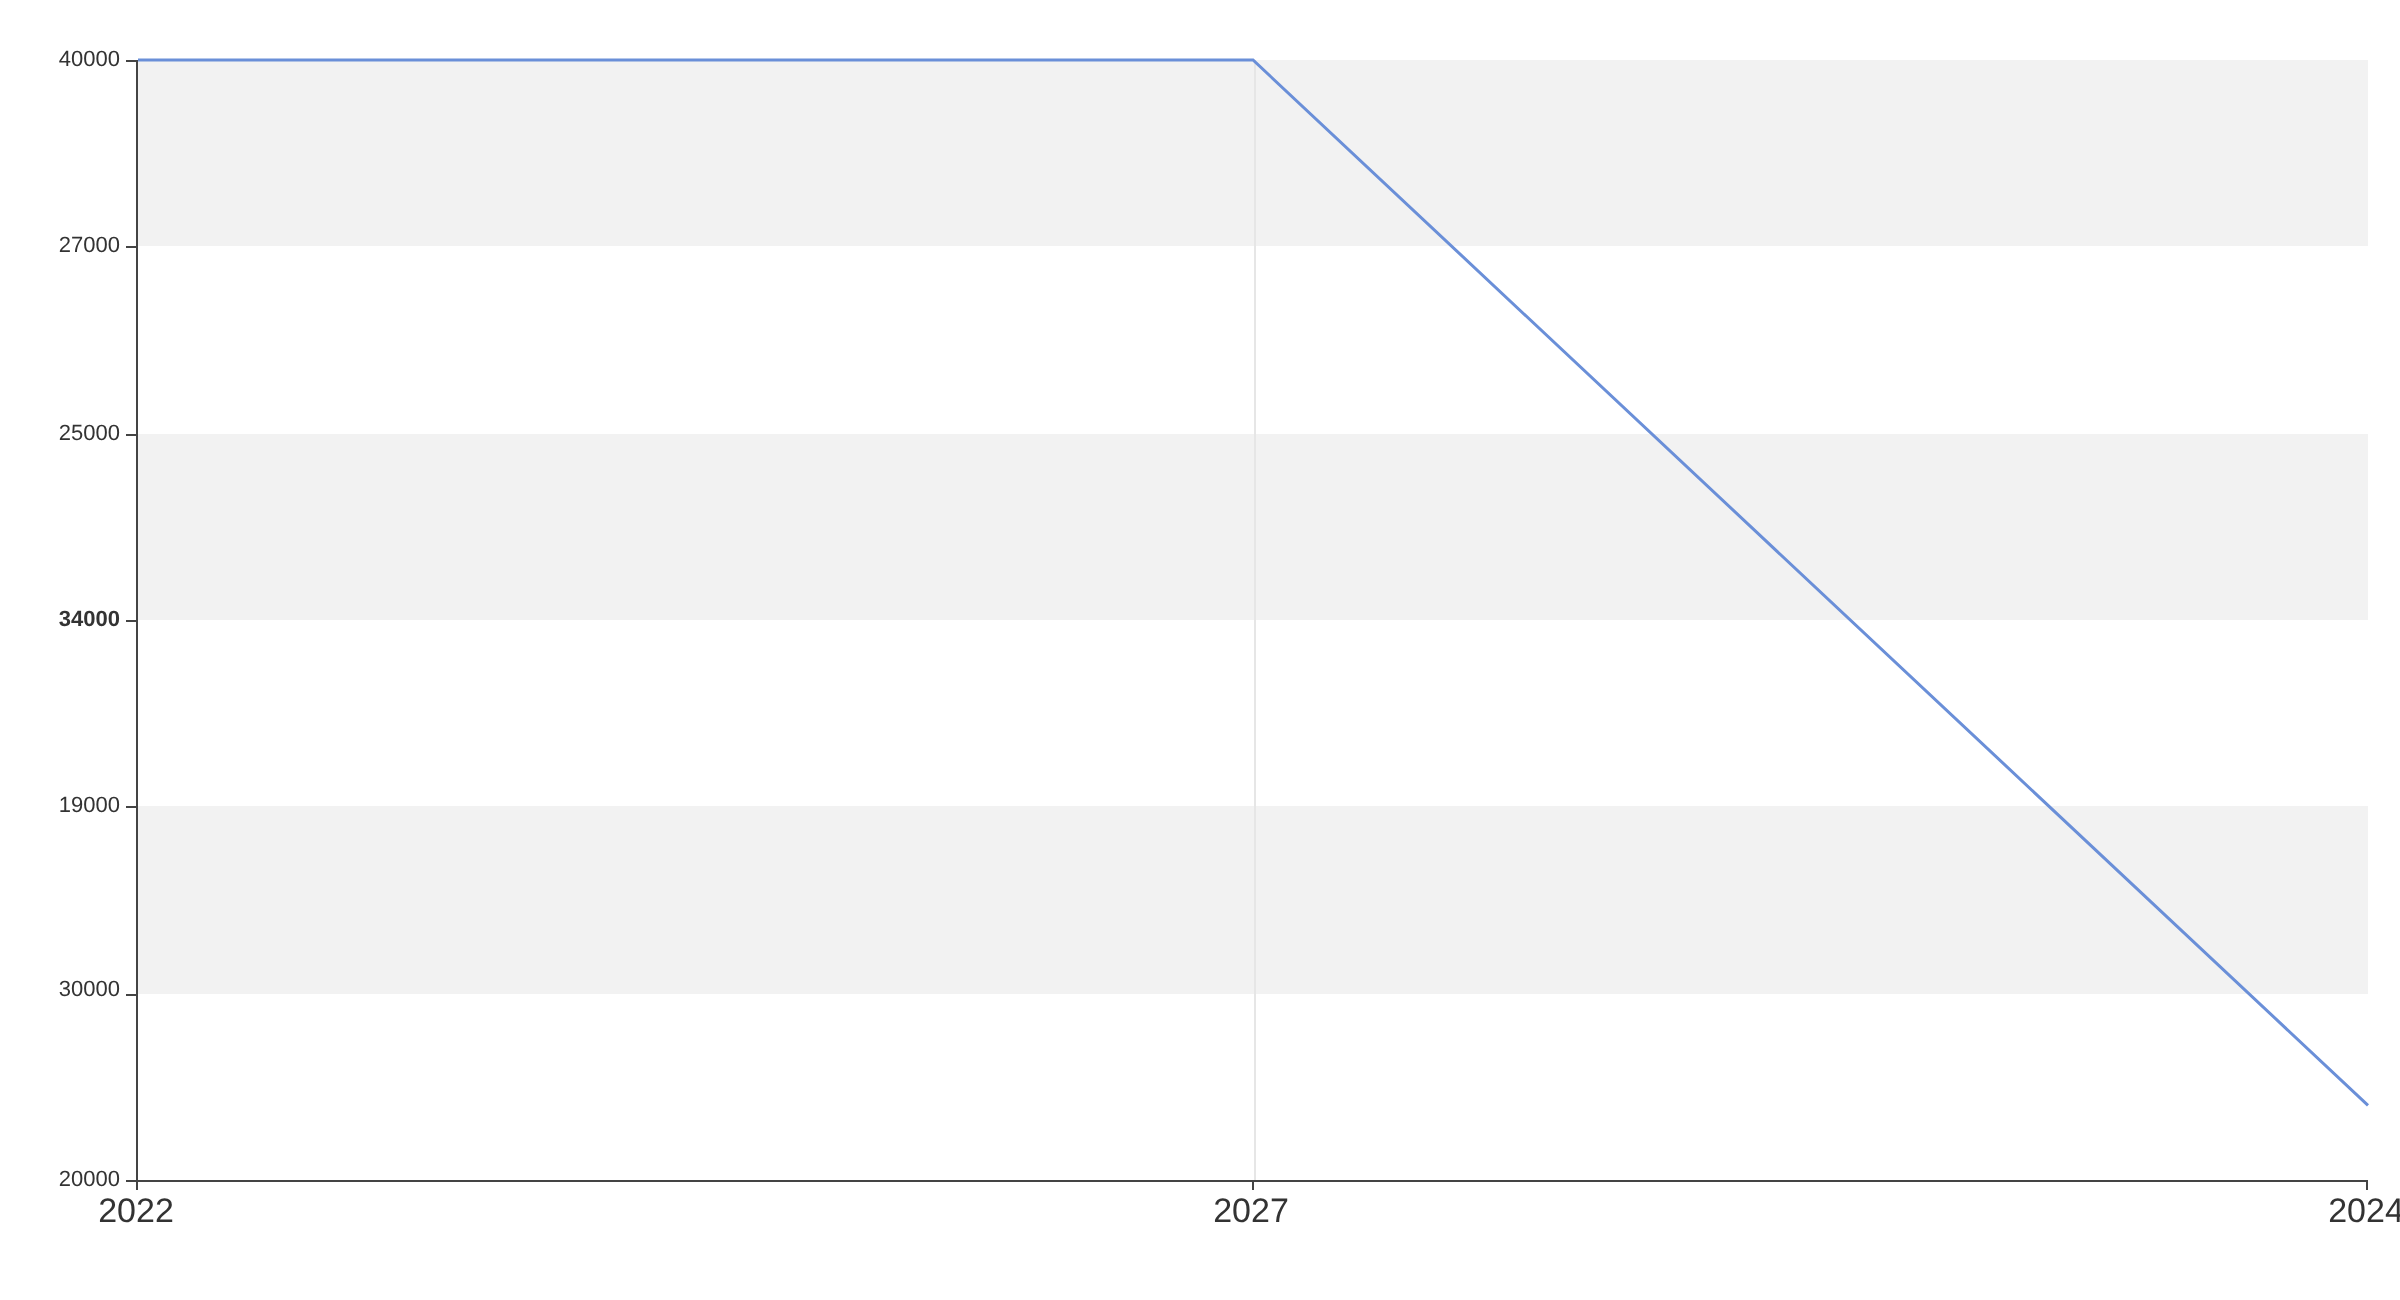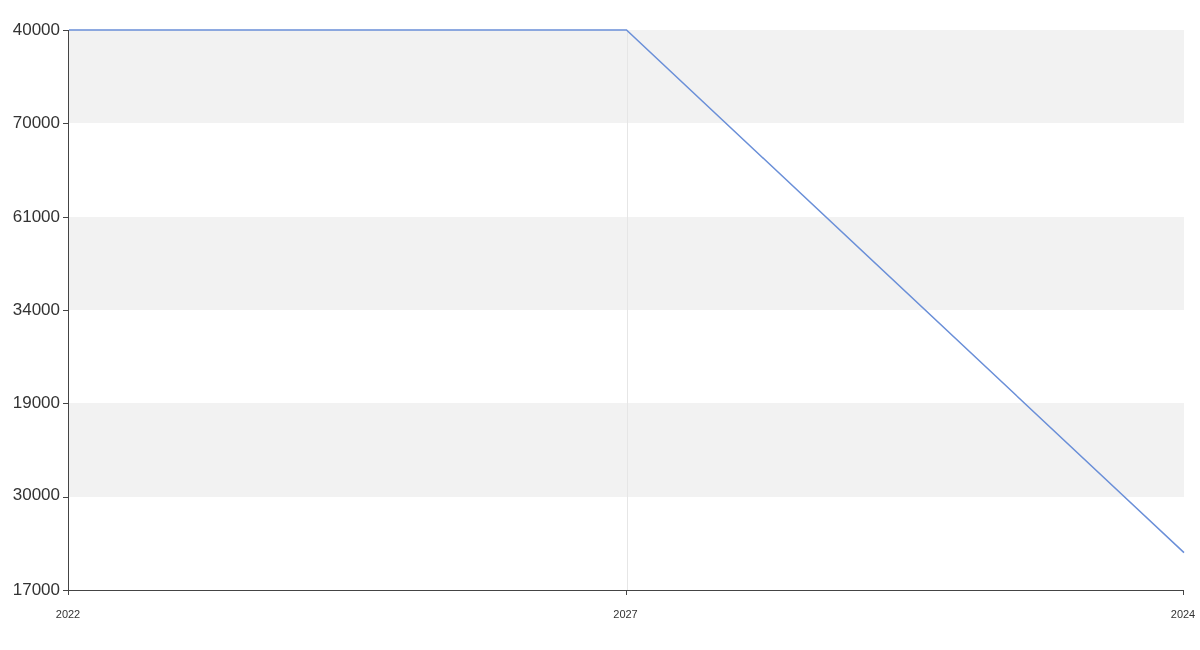--- a/index.html
+++ b/index.html
@@ -44,34 +44,33 @@
   .gridline-v {
     position: absolute;
     top: 0;
     height: 100%;
     width: 1px;
     background: #e6e6e6;
   }
   .y-tick-label {
     position: absolute;
     right: 1140px;
-    font-size: 17px;
+    font-size: 11px;
     color: #333;
     transform: translateY(-50%);
     text-align: right;
     width: 50px;
   }
   .x-tick-label {
     position: absolute;
     top: 596px;
-    font-size: 11px;
+    font-size: 17px;
     color: #333;
     transform: translateX(-50%);
     text-align: right;
-    margin-top: 12px;
   }
   svg.line-layer {
     position: absolute;
     left: 0;
     top: 0;
     width: 100%;
     height: 100%;
     overflow: visible;
   }
   .tick-mark {
@@ -87,31 +86,31 @@
   <div class="plot-area">
       <div class="band" style="top: 373.333px; height: 93.3333px;"></div>
       <div class="band" style="top: 186.667px; height: 93.3333px;"></div>
       <div class="band" style="top: 0px; height: 93.3333px;"></div>
 
     <div class="gridline-v" style="left: 557.5px;"></div>
       <svg class="line-layer" viewBox="0 0 1115 560" preserveAspectRatio="none">
       <polyline id="series-line" fill="none" stroke-width="1.5" points="0,0 557.5,0 1115,522.6666666666666" stroke="#6a8fd8"></polyline>
     </svg>
   </div>
-<div class="y-tick-label" style="top: 590px;">17000</div>
+<div class="y-tick-label" style="top: 590px;">20000</div>
     <div class="tick-mark" style="left: 63px; top: 590px; width: 5px; height: 1px;"></div>
     <div class="y-tick-label" style="top: 495px;">30000</div>
     <div class="tick-mark" style="left: 63px; top: 496.667px; width: 5px; height: 1px;"></div>
     <div class="y-tick-label" style="top: 403.333px;">19000</div>
     <div class="tick-mark" style="left: 63px; top: 403.333px; width: 5px; height: 1px;"></div>
-    <div class="y-tick-label" style="top: 310px;">34000</div>
+    <div class="y-tick-label" style="top: 310px; font-weight: bold;">34000</div>
     <div class="tick-mark" style="left: 63px; top: 310px; width: 5px; height: 1px;"></div>
-    <div class="y-tick-label" style="top: 216.667px;">61000</div>
+    <div class="y-tick-label" style="top: 216.667px;">25000</div>
     <div class="tick-mark" style="left: 63px; top: 216.667px; width: 5px; height: 1px;"></div>
-    <div class="y-tick-label" style="top: 123.333px;">70000</div>
+    <div class="y-tick-label" style="top: 123.333px;">27000</div>
     <div class="tick-mark" style="left: 63px; top: 123.333px; width: 5px; height: 1px;"></div>
     <div class="y-tick-label" style="top: 30px;">40000</div>
     <div class="tick-mark" style="left: 63px; top: 30px; width: 5px; height: 1px;"></div>
     <div class="x-tick-label" style="left: 68px;">2022</div>
     <div class="tick-mark" style="left: 68px; top: 590px; width: 1px; height: 5px;"></div>
     <div class="x-tick-label" style="left: 625.5px;">2027</div>
     <div class="tick-mark" style="left: 625.5px; top: 590px; width: 1px; height: 5px;"></div>
     <div class="x-tick-label" style="left: 1183px;">2024</div>
     <div class="tick-mark" style="left: 1183px; top: 590px; width: 1px; height: 5px;"></div>
   </div>

